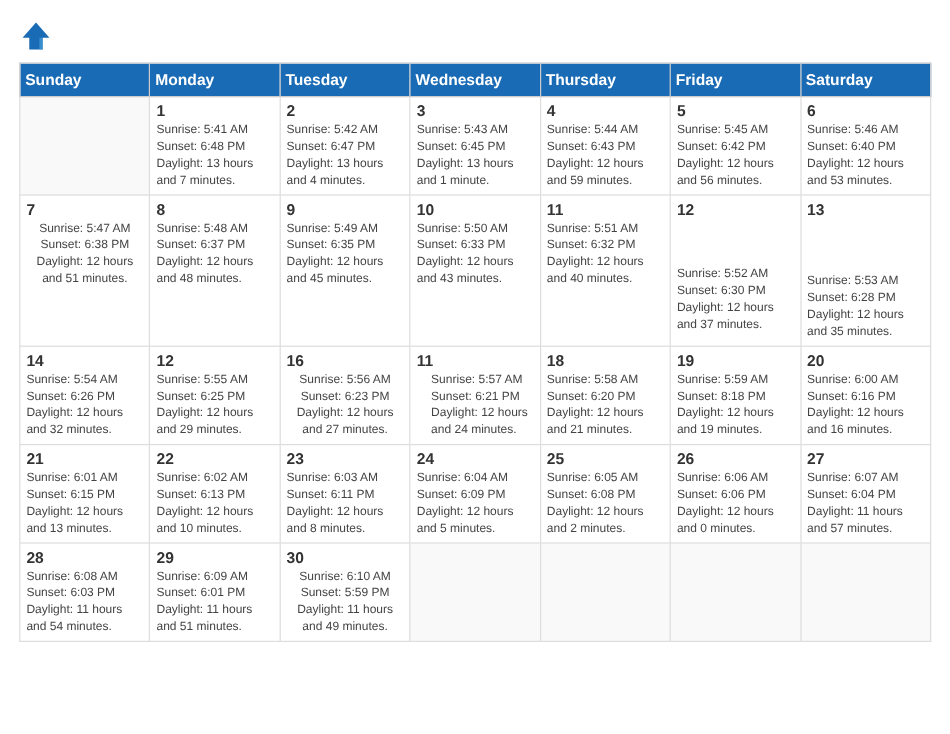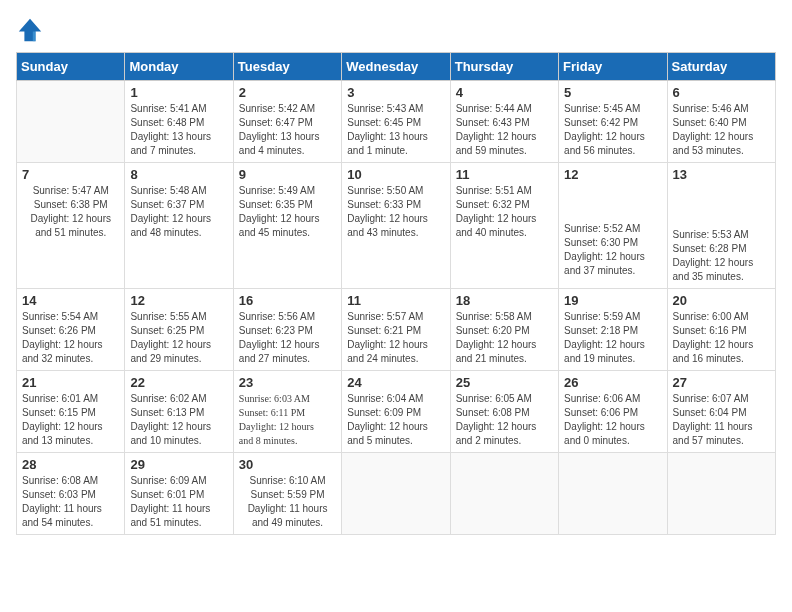--- a/index.html
+++ b/index.html
@@ -220,43 +220,43 @@
         </td>
         <td>
           <span class="day-number">12</span>
           <div class="day-info" style="white-space: pre-line;">Sunrise: 5:55 AM
 Sunset: 6:25 PM
 Daylight: 12 hours
 and 29 minutes.</div>
         </td>
         <td>
           <span class="day-number">16</span>
-          <div class="day-info" style="white-space: pre-line;">Sunrise: 5:56 AM
+          <div class="day-info" style="white-space: pre-line; text-align: center;">Sunrise: 5:56 AM
 Sunset: 6:23 PM
 Daylight: 12 hours
 and 27 minutes.</div>
         </td>
         <td>
           <span class="day-number">11</span>
-          <div class="day-info" style="white-space: pre-line;">Sunrise: 5:57 AM
+          <div class="day-info" style="white-space: pre-line; margin-left: 12px;">Sunrise: 5:57 AM
 Sunset: 6:21 PM
 Daylight: 12 hours
 and 24 minutes.</div>
         </td>
         <td>
           <span class="day-number">18</span>
           <div class="day-info" style="white-space: pre-line;">Sunrise: 5:58 AM
 Sunset: 6:20 PM
 Daylight: 12 hours
 and 21 minutes.</div>
         </td>
         <td>
           <span class="day-number">19</span>
           <div class="day-info" style="white-space: pre-line;">Sunrise: 5:59 AM
-Sunset: 2:18 PM
+Sunset: 8:18 PM
 Daylight: 12 hours
 and 19 minutes.</div>
         </td>
         <td>
           <span class="day-number">20</span>
           <div class="day-info" style="white-space: pre-line;">Sunrise: 6:00 AM
 Sunset: 6:16 PM
 Daylight: 12 hours
 and 16 minutes.</div>
         </td>
@@ -271,21 +271,21 @@
         </td>
         <td>
           <span class="day-number">22</span>
           <div class="day-info" style="white-space: pre-line;">Sunrise: 6:02 AM
 Sunset: 6:13 PM
 Daylight: 12 hours
 and 10 minutes.</div>
         </td>
         <td>
           <span class="day-number">23</span>
-          <div class="day-info" style="white-space: pre-line; font-family: Liberation Serif, serif;">Sunrise: 6:03 AM
+          <div class="day-info" style="white-space: pre-line;">Sunrise: 6:03 AM
 Sunset: 6:11 PM
 Daylight: 12 hours
 and 8 minutes.</div>
         </td>
         <td>
           <span class="day-number">24</span>
           <div class="day-info" style="white-space: pre-line;">Sunrise: 6:04 AM
 Sunset: 6:09 PM
 Daylight: 12 hours
 and 5 minutes.</div>

